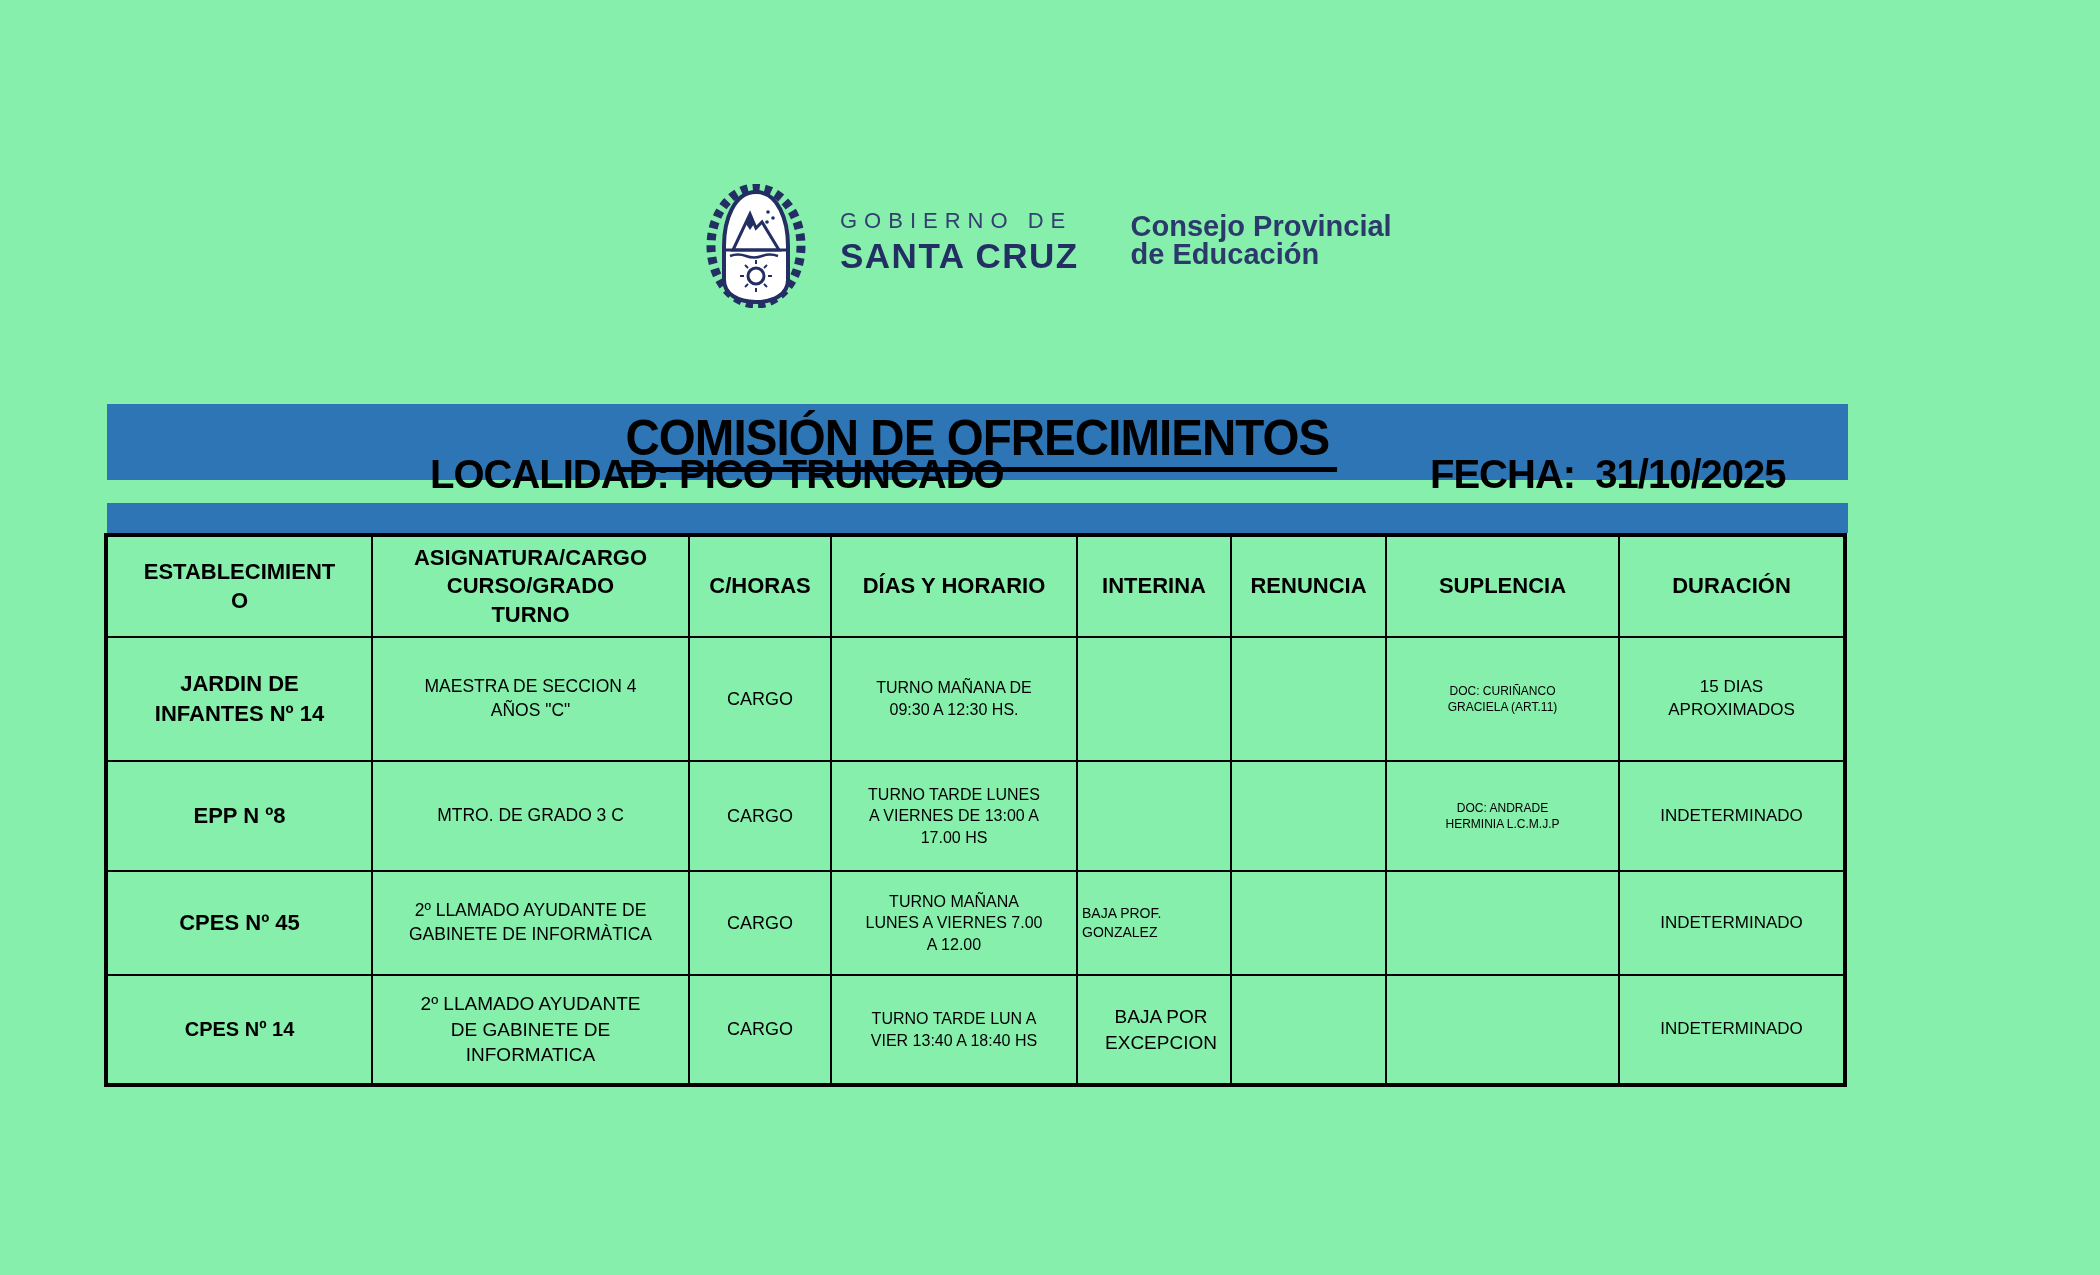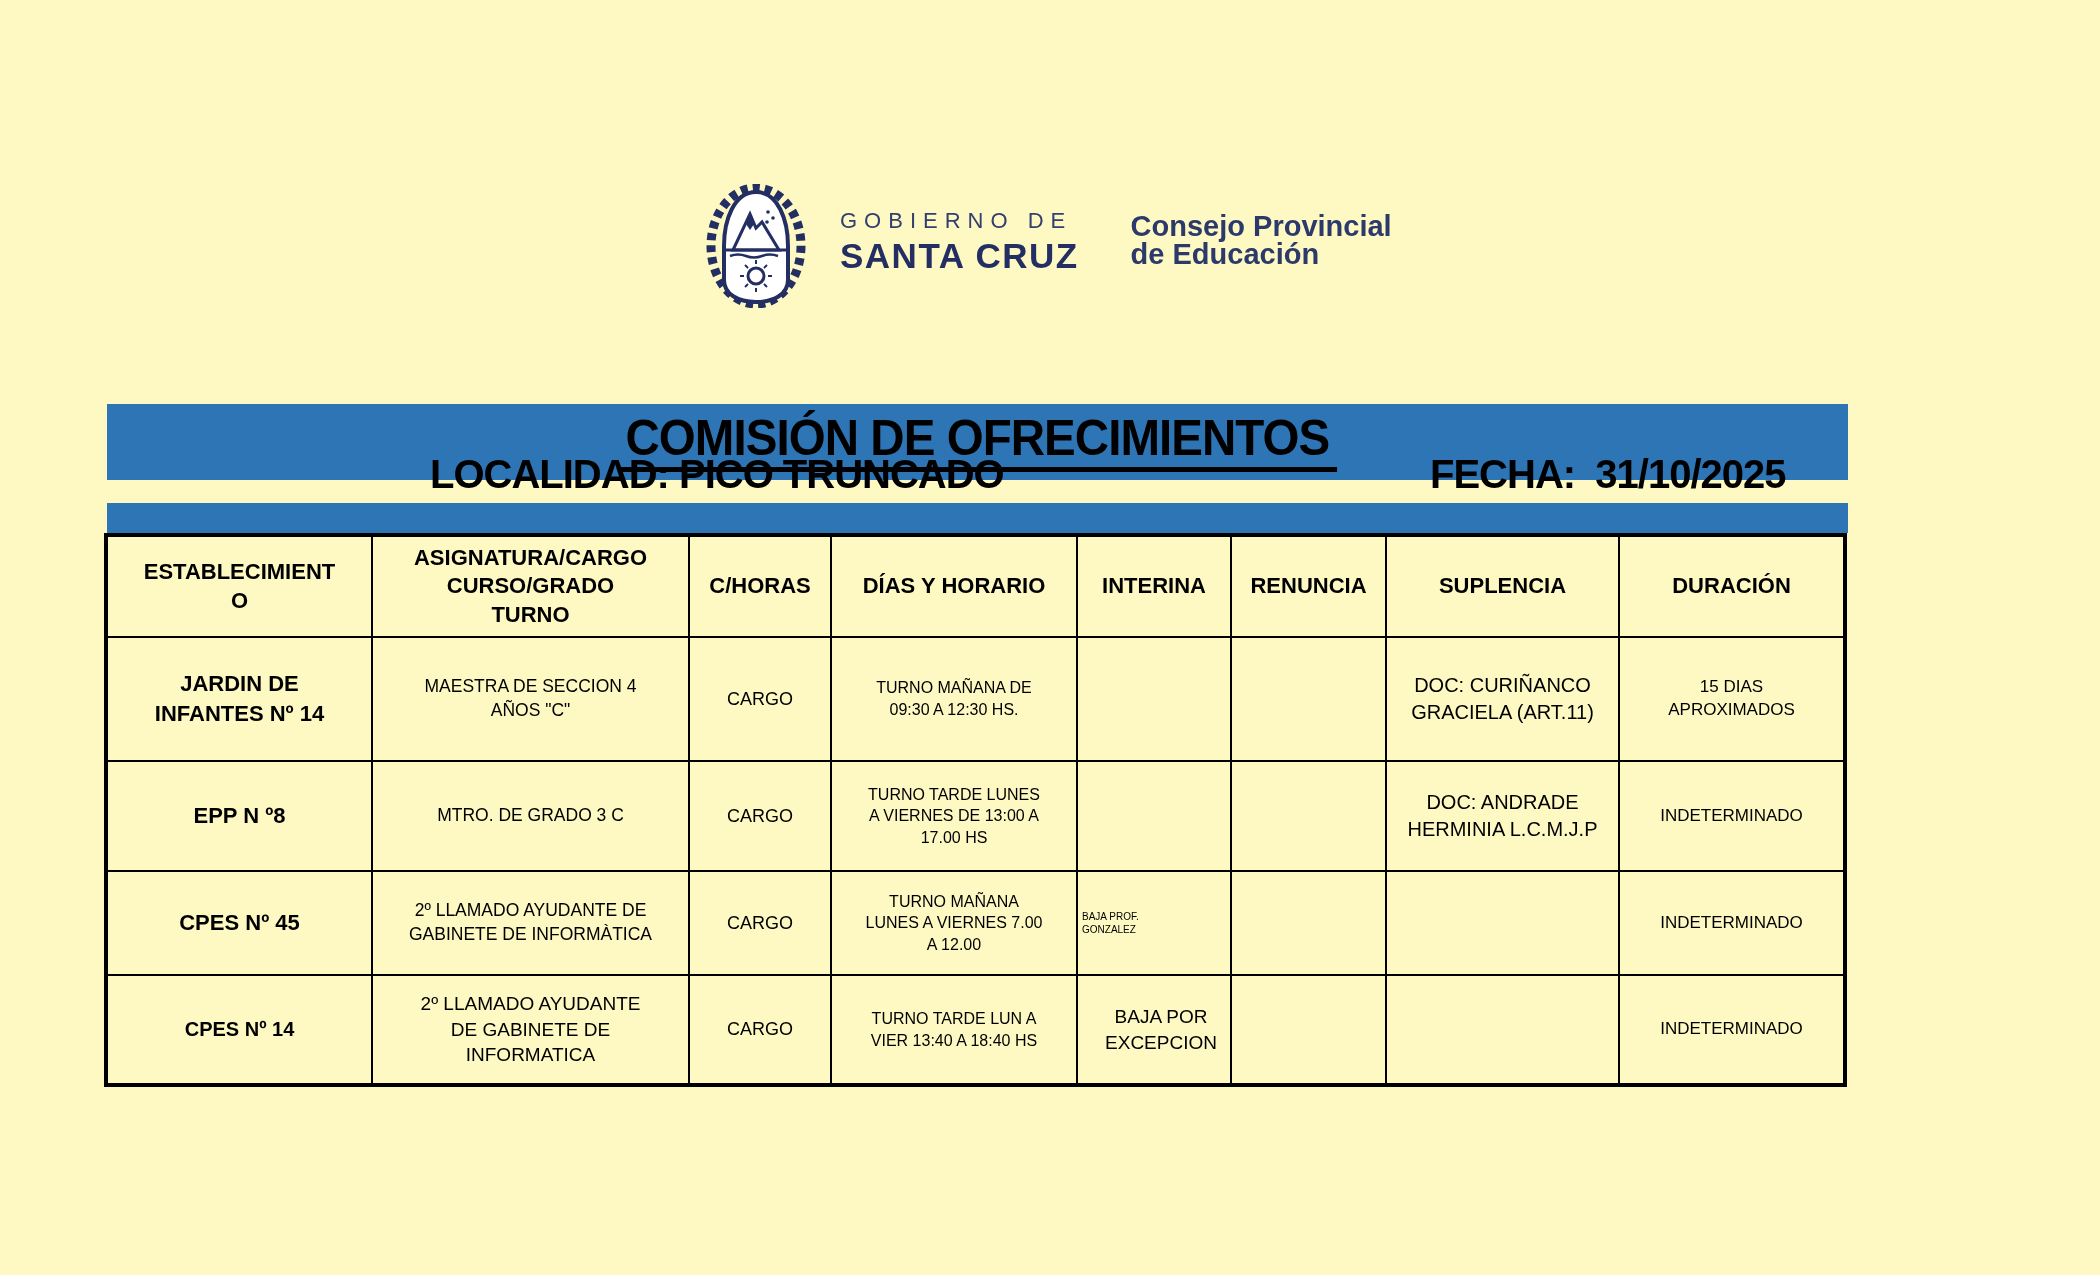--- a/index.html
+++ b/index.html
@@ -1,17 +1,17 @@
 <!DOCTYPE html>
 <html><head>
 <meta charset="utf-8">
 <style>
   html,body { margin:0; padding:0; background:#ffffff; }
   .page {
-    position:relative; width:2100px; height:1275px; background:#fef9c3;
+    position:relative; width:2100px; height:1275px; background:#86efac;
     font-family:"Liberation Sans", sans-serif; color:#000;
     overflow:hidden;
   }
 
   
   .logo-row { position:absolute; top:184px; left:706px; display:flex; align-items:flex-start; }
   .crest { width:100px; height:124px; flex:0 0 auto; }
   .gov-text { margin-left:34px; margin-top:24px; }
   .gobierno-de { font-size:22px; letter-spacing:7px; color:#33406f; font-weight:500; white-space:nowrap; }
   .santa-cruz { font-size:35px; font-weight:bold; letter-spacing:1.5px; color:#232e63; margin-top:2px; white-space:nowrap; }
@@ -54,24 +54,24 @@
   table.offers tbody tr:nth-child(2){ height:110px; }
   table.offers tbody tr:nth-child(3){ height:104px; }
   table.offers tbody tr:nth-child(4){ height:110px; }
 
   td.c-est  { font-size:22px; font-weight:bold; }
   td.c-asig { font-size:17.5px; }
   td.c-horas{ font-size:18px; }
   td.c-dias { font-size:16px; }
   td.c-int  { font-size:17px; }
   td.c-ren  { font-size:17px; }
-  td.c-sup  { font-size:20px; }
+  td.c-sup  { font-size:12px; }
   td.c-dur  { font-size:17px; }
 
-  tbody tr:nth-child(3) td.c-int { text-align:left; font-size:10px; padding:0 4px; }
+  tbody tr:nth-child(3) td.c-int { text-align:left; font-size:14px; padding:0 4px; }
   tbody tr:nth-child(4) td.c-int { font-size:19px;padding-left:22px; }
   tbody tr:nth-child(4) td.c-asig { font-size:19px; }
   tbody tr:nth-child(4) td.c-est { font-size:20px; }
 </style>
 </head>
 <body>
 
 <div class="page">
 
   <div class="logo-row">

